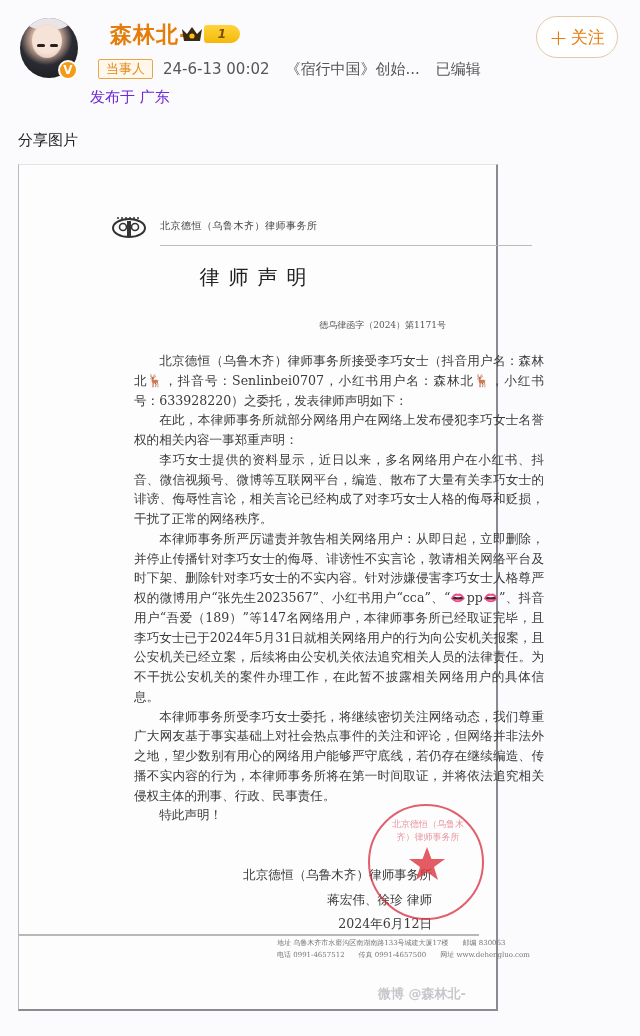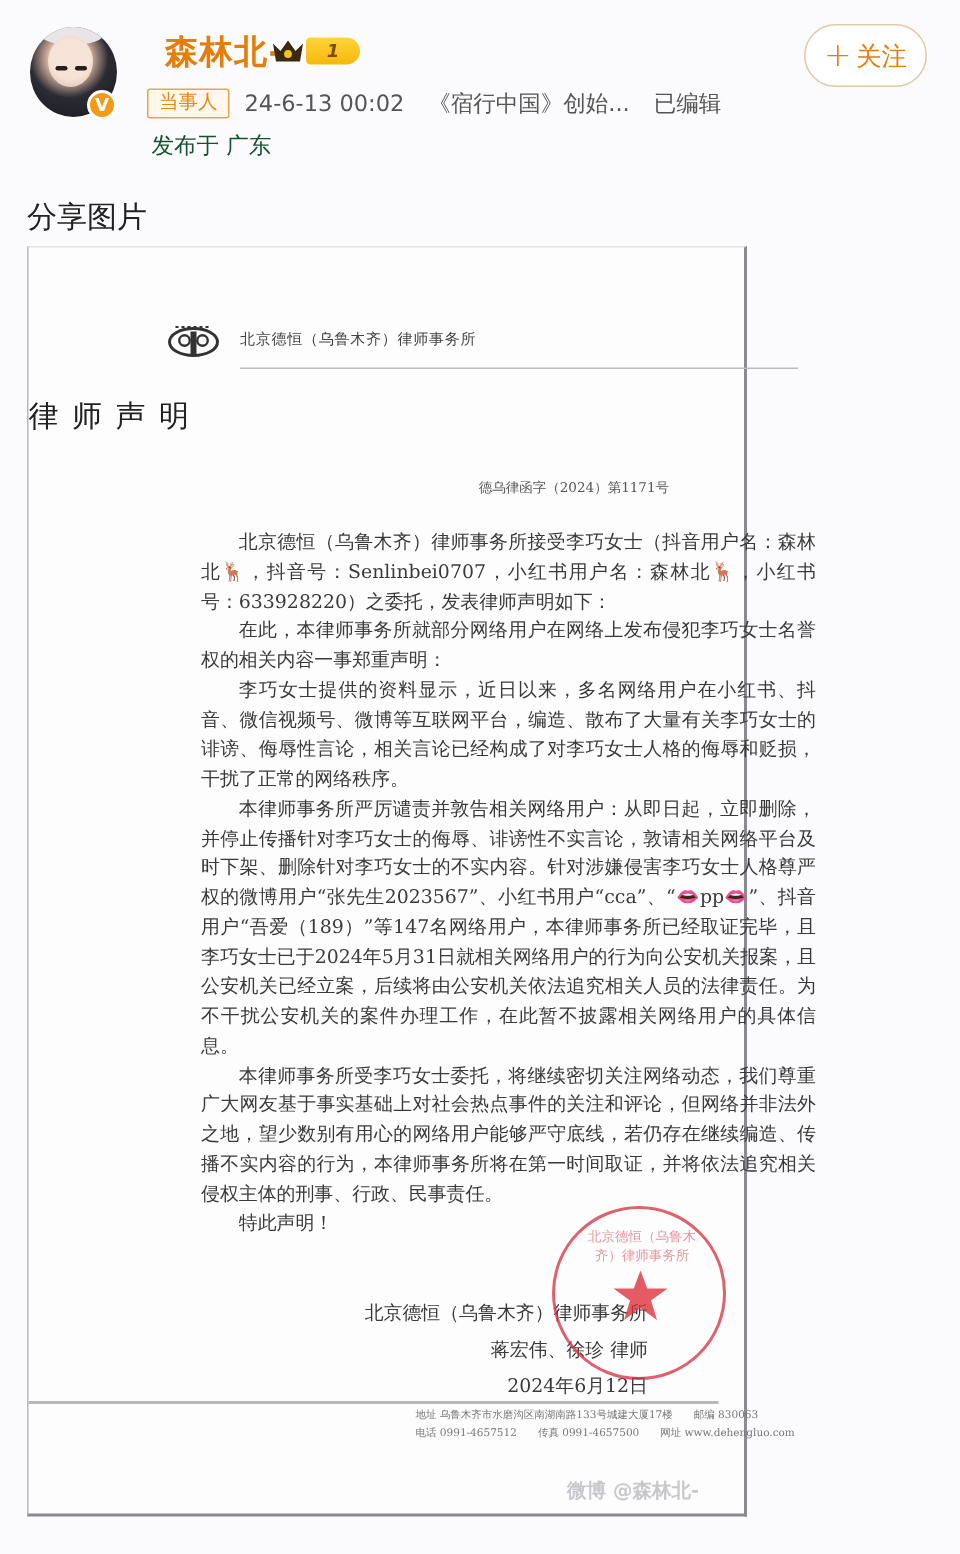--- a/index.html
+++ b/index.html
@@ -44,40 +44,40 @@
   }
   .meta-row {
     position:absolute; left:98px; top:59px; display:flex; align-items:center; font-size:15px; color:#555;
   }
   .party-tag {
     border:1px solid #e7a64c; color:#e0891a; font-size:13px; padding:0 7px; height:18px; line-height:18px;
     border-radius:2px; background:#fff7ea; margin-right:10px;
   }
   .meta-row .time { margin-right:16px; }
   .meta-row .source { margin-right:16px; }
-  .location { position:absolute; left:101px; top:88px; font-size:15px; color:#14532d; }
+  .location { position:absolute; left:90px; top:88px; font-size:15px; color:#6d28d9; }
   .follow-btn {
     position:absolute; left:536px; top:16px; width:82px; height:42px; box-sizing:border-box;
     border:1px solid #e2c9a8; border-radius:22px; background:#fff;
     color:#e57d0a; font-size:17px; display:flex; align-items:center; justify-content:center;
   }
   .follow-btn .plus { font-size:22px; margin-right:3px; font-weight:300; }
-  .post-text { position:absolute; left:18px; top:131px; font-size:20px; color:#222; }
+  .post-text { position:absolute; left:18px; top:131px; font-size:15px; color:#222; }
 
   .doc-frame {
     position:absolute; left:18px; top:164px; width:480px; height:847px; box-sizing:border-box;
     border-top:1px solid #e4e4e8; border-left:1px solid #b8b8c0;
     border-right:2px solid #8a8a92; border-bottom:2px solid #8a8a92;
     background:#fdfdfe;
   }
   .doc { position:absolute; left:0; top:0; width:100%; height:100%; font-family:"DejaVu Serif","Liberation Serif",serif; color:#333; }
   .lh-logo { position:absolute; left:93px; top:49px; width:34px; height:26px; }
   .lh-name { position:absolute; left:141px; top:54px; font-size:10px; color:#444; letter-spacing:0.5px; }
   .lh-line { position:absolute; left:141px; top:80px; width:372px; height:1px; background:#bbb; }
-  .doc-title { position:absolute; left:0; width:100%; top:99px; font-size:20px; letter-spacing:9px; color:#222; }
+  .doc-title { position:absolute; left:0; width:100%; top:99px; text-align:center; font-size:20px; letter-spacing:9px; color:#222; }
   .doc-no { position:absolute; right:50px; top:154px; font-size:9px; color:#555; }
   .doc-body { position:absolute; left:95px; top:186px; width:410px; font-size:12.6px; line-height:19.75px; color:#3a3a3a;margin-left:20px; }
   .doc-body p { margin:0; text-indent:2em; text-align:justify; }
   .doc-body .closing { text-indent:2em; margin-top:0; }
   .sign { position:absolute; right:64px; font-size:12.6px; color:#3a3a3a; }
   .footer-line { position:absolute; left:0; top:769px; width:460px; height:2px; background:#b8b8b8; }
   .footer-info { position:absolute; left:258px; top:772px; font-size:7px; color:#777; line-height:12px; white-space:nowrap; }
   .footer-info span { margin-right:14px; }
   .seal {
     position:absolute; left:349px; top:639px; width:116px; height:116px; border-radius:50%;

